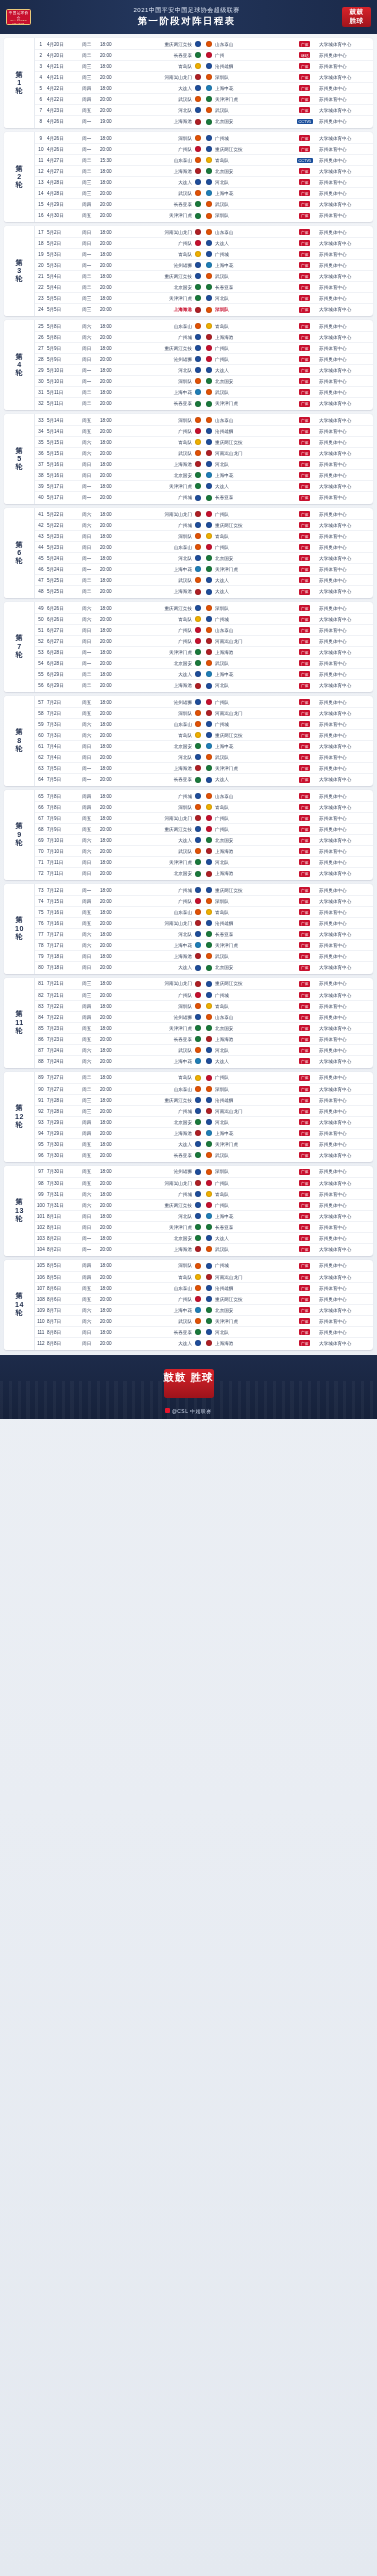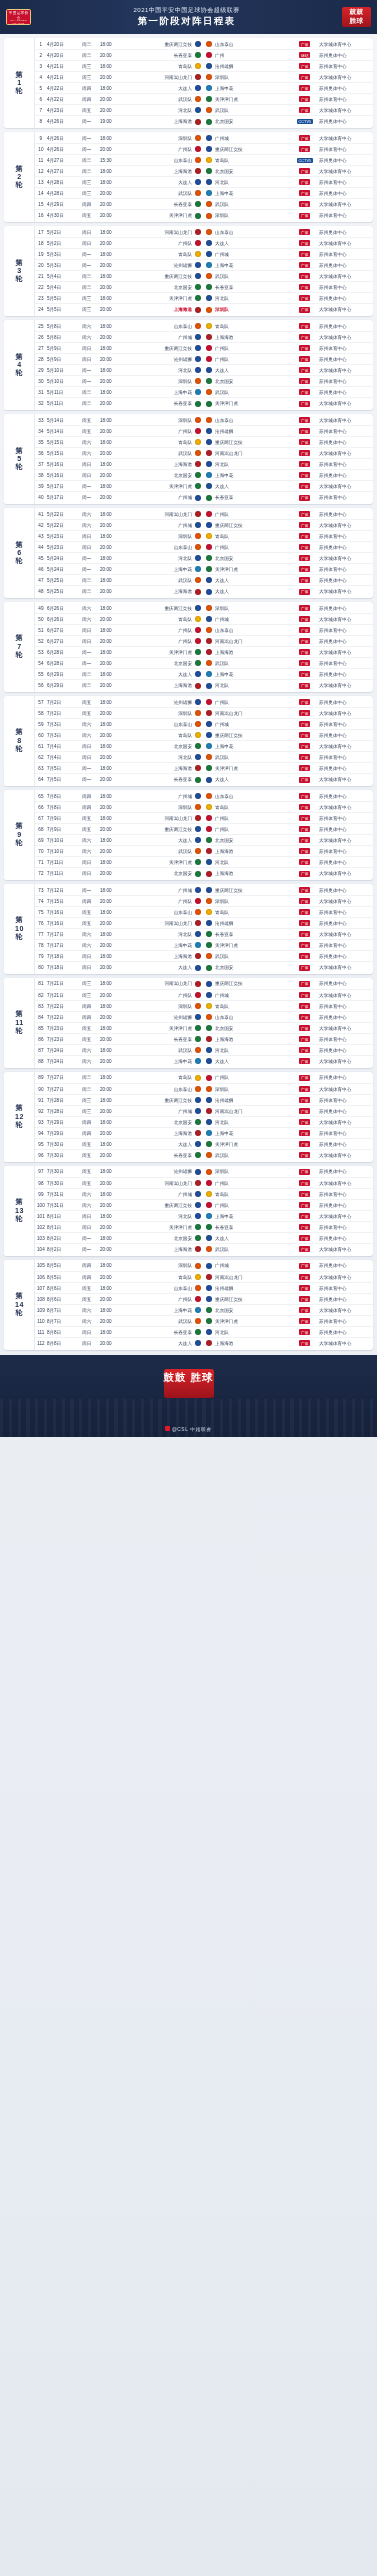--- a/index.html
+++ b/index.html
@@ -150,21 +150,21 @@
     letter-spacing: 0px;
   }
   .ch-tag.cctv { background: #1b4f9c; }
 
   .highlight td { color: #c8102e; }
   .highlight td.c-home, .highlight td.c-away { color: #c8102e; font-weight: bold; }
 
   
   .footer {
     margin-top: 5.5px;
-    height: 82px;
+    height: 64px;
     position: relative;
     background: linear-gradient(180deg,#1d2b4a 0%, #16213a 100%);
     overflow: hidden;
   }
   .skyline {
     position: absolute; bottom: 0; left: 0; right: 0; height: 38px;
     background:
       repeating-linear-gradient(90deg, rgba(255,255,255,0.06) 0 3.3px, transparent 3.3px 8.8px);
     opacity: 0.6;
   }

